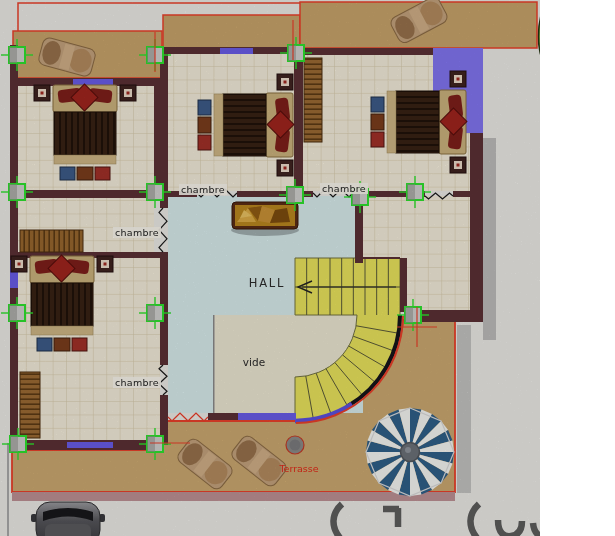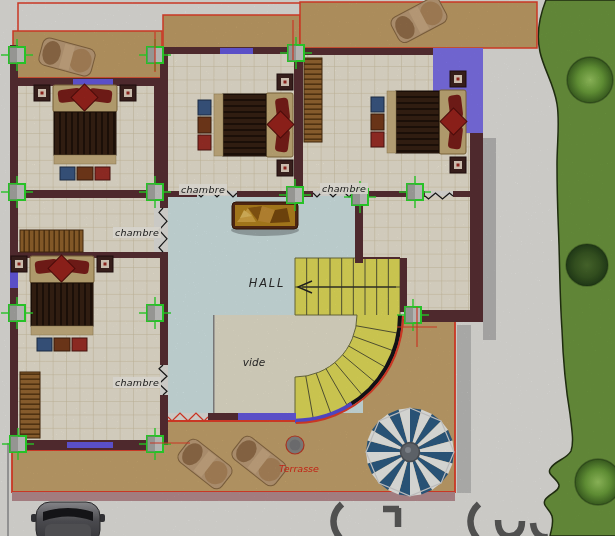--- a/index.html
+++ b/index.html
@@ -1,17 +1,17 @@
 <!DOCTYPE html>
 <html style="--wall: #5a3034; --window: #685ce6; --window_bay: #8074ee; --tile_floor: #f1ead8; --tile_grid: #d6c9a9; --hall_floor: #d6e9ea; --void_floor: #eae5d0; --stairs: #e7e15c; --balcony: #c6a26a; --terrace: #c9a76f; --terrace_border: #e8402a; --grass: #6f9a40; --marker: #2de02d; --umbrella_blue: #2f5f88; --umbrella_white: #f3f4f0; --label_text: #1a1a1a; --terrace_label: #e02818; --shadow: #a6a6a6;"><head>
 <meta charset="utf-8">
 <style>
   html,body{margin:0;padding:0;background:#fff;}
-  .stage{position:relative;width:615px;height:536px;overflow:hidden;
-         font-family:"DejaVu Sans",sans-serif;background:#e9e8e4;font-style:italic;}
+  .stage{position:relative;width:540px;height:536px;overflow:hidden;
+         font-family:"DejaVu Sans",sans-serif;background:#e9e8e4;}
   svg{position:absolute;left:0;top:0;}
   .wall{fill:var(--wall);}
   .win{fill:var(--window);}
   .tilefloor{fill:url(#tiles);}
   .hallfloor{fill:var(--hall_floor);}
   .videfloor{fill:var(--void_floor);}
   .stairsfill{fill:var(--stairs);stroke:#72723e;stroke-width:1;}
   .tread{stroke:#5a5a38;stroke-width:1;fill:none;}
   .greenline{stroke:var(--marker);stroke-width:1.4;}
   .redcross{stroke:var(--terrace_border);stroke-width:1.2;}

